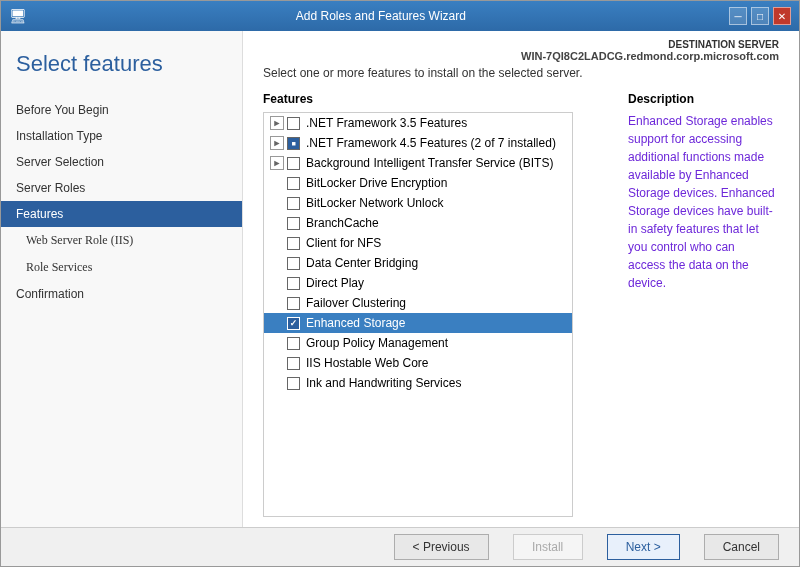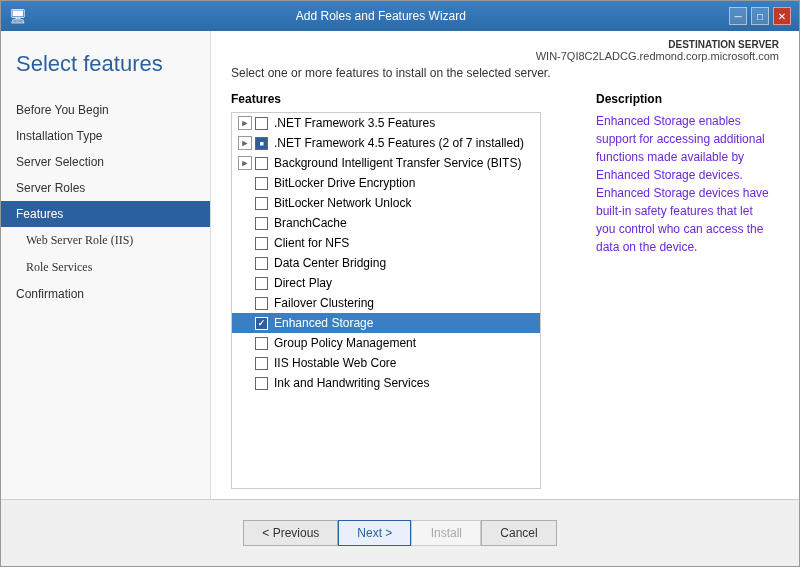--- a/index.html
+++ b/index.html
@@ -37,21 +37,21 @@
     }
     .titlebar-btn.close { background: #c0392b; }
 
     .content-area {
       display: flex;
       flex: 1;
       overflow: hidden;
     }
 
     .sidebar {
-      width: 210px;
+      width: 242px;
       background: #f8f8f8;
       border-right: 1px solid #ddd;
       padding: 10px 0;
       display: flex;
       flex-direction: column;
     }
 
     .sidebar-header {
       padding: 10px 15px 20px 15px;
       font-size: 22px;
@@ -80,21 +80,21 @@
       overflow: hidden;
     }
 
     .destination-server {
       text-align: right;
       padding: 8px 20px 4px 20px;
       font-size: 11px;
       color: #555;
     }
     .destination-server .label { font-weight: bold; color: #333; font-size: 10px; }
-    .destination-server .server-name { font-size: 11px; color: #444; }
+    .destination-server .server-name { font-size: 11px; color: #444; font-weight: bold; }
 
     .main-body {
       flex: 1;
       padding: 0 24px 10px 20px;
       display: flex;
       flex-direction: column;
       overflow: hidden;
     }
 
     .instruction {
@@ -207,28 +207,28 @@
       margin-bottom: 6px;
     }
 
     .description-text {
       font-size: 12px;
       color: #6d28d9;
       line-height: 1.5;
     }
 
     .footer {
-      height: 67px;
+      height: 39px;
       border-top: 1px solid #ccc;
       background: #f0f0f0;
       display: flex;
       align-items: center;
-      justify-content: center;
+      justify-content: flex-end;
       padding: 0 20px;
-      gap: 0;
+      gap: 24px;
     }
 
     .btn {
       padding: 5px 18px;
       font-size: 12px;
       border: 1px solid #adadad;
       background: #e8e8e8;
       cursor: pointer;
       color: #333;
       min-width: 70px;
@@ -387,17 +387,17 @@
             <div class="description-label">Description</div>
             <div class="description-text">Enhanced Storage enables support for accessing additional functions made available by Enhanced Storage devices. Enhanced Storage devices have built-in safety features that let you control who can access the data on the device.</div>
           </div>
         </div>
       </div>
     </div>
   </div>
 
   <div class="footer">
     <button class="btn">&lt; Previous</button>
+    <button class="btn disabled">Install</button>
     <button class="btn primary">Next &gt;</button>
-    <button class="btn disabled">Install</button>
     <button class="btn">Cancel</button>
   </div>
 </div>
 
 </body></html>

